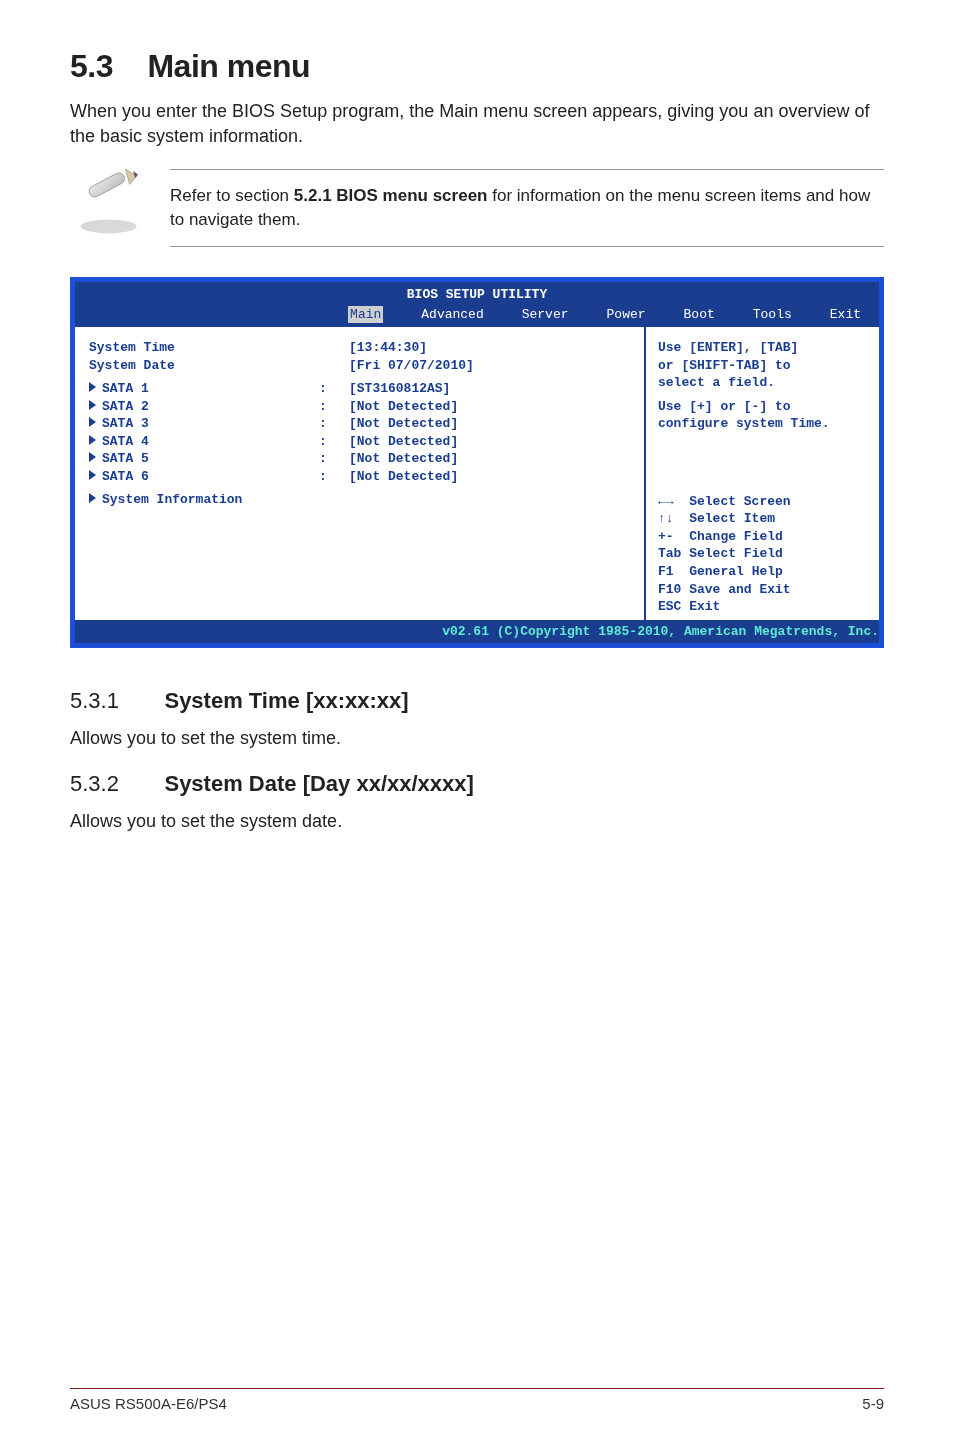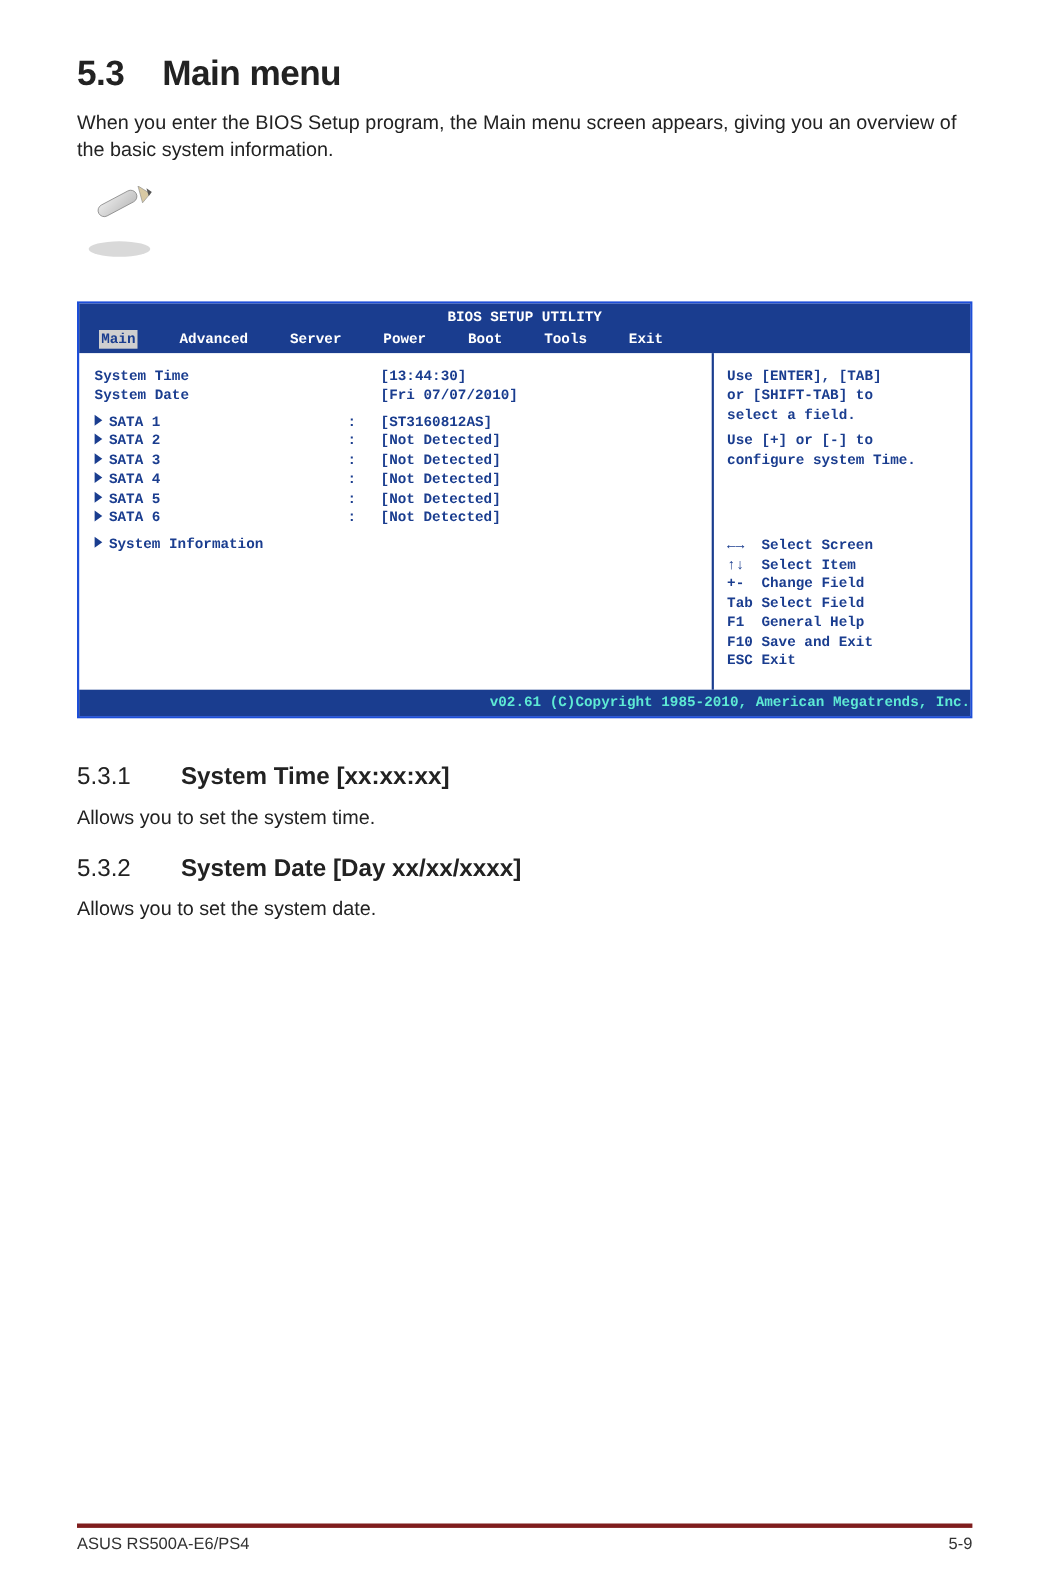--- a/index.html
+++ b/index.html
@@ -52,36 +52,37 @@
   }
   .strong { font-weight: bold; }
 
   
   .bios-outer {
     margin: 0 auto 40px auto;
     background: #fff;
     font-family: "Courier New", monospace;
     font-size: 13px;
     line-height: 1.35;
-    border: 2px solid #1d4ed8;
+    border: 5px solid #1d4ed8;
   }
   .bios-top {
     background: #1a3d8f;
     color: #fff;
     padding-top: 4px;
   }
   .bios-title {
     text-align: center;
     font-weight: bold;
     padding-bottom: 2px;
   }
   .bios-menu {
     display: flex;
-    font-weight: bold;
+    font-weight: normal;
     padding: 0 18px 4px 18px;
+    justify-content: flex-end;
   }
   .bios-menu-item { margin-right: 38px; }
   .bios-menu-item.sel {
     background: #cfcfcf;
     color: #1a3d8f;
     padding: 0 2px;
   }
   .bios-menu-item:last-child { margin-right: 0; }
 
   .bios-body {
@@ -90,21 +91,21 @@
   }
   .bios-left {
     flex: 1;
     padding: 12px 14px 60px 14px;
     color: #1a3d8f;
     font-weight: bold;
   }
   .bios-right {
     width: 235px;
     border-left: 2px solid #1a3d8f;
-    padding: 12px 12px 17px 12px;
+    padding: 12px 12px 4px 12px;
     color: #1a3d8f;
     font-weight: bold;
   }
   .bios-left-row { display: flex; }
   .bl-label { width: 230px; flex-shrink: 0; white-space: pre; }
   .bl-colon { width: 30px; flex-shrink: 0; }
   .bl-val { flex: 1; }
   .bl-arrow {
     display: inline-block;
     width: 0; height: 0;
@@ -138,21 +139,21 @@
     font-size: 22px;
     font-weight: 800;
   }
 
   
   .page-footer {
     position: absolute;
     left: 70px;
     right: 70px;
     bottom: 26px;
-    border-top: 4px solid #7f1d1d;
+    border-top: 1px solid #7f1d1d;
     padding-top: 6px;
     display: flex;
     justify-content: space-between;
     font-size: 15px;
     color: #333;
   }
 </style>
 </head>
 <body>
 
@@ -171,20 +172,23 @@
           <stop offset="0%" stop-color="#e8e8e8"></stop>
           <stop offset="100%" stop-color="#bfbfbf"></stop>
         </linearGradient>
       </defs>
       <ellipse cx="48" cy="82" rx="40" ry="10" fill="#d9d9d9"></ellipse>
       <rect x="18" y="15" width="55" height="16" rx="8" transform="rotate(-28 45 23)" fill="url(#g1)" stroke="#888" stroke-width="1"></rect>
       <polygon points="72,0 88,10 78,22" fill="#d8c9a3" stroke="#888" stroke-width="0.8"></polygon>
       <polygon points="83,3 90,8 86,13" fill="#555"></polygon>
     </svg>
   </div>
+  <div class="note-text-wrap">
+    <span>Refer to section </span><span class="strong">5.2.1 BIOS menu screen</span><span> for information on the menu screen items and how to navigate them.</span>
+  </div>
 </div>
 
 <div class="bios-outer">
   <div class="bios-top">
     <div class="bios-title">BIOS SETUP UTILITY</div>
     <div class="bios-menu">
       <span class="bios-menu-item sel">Main</span>
       <span class="bios-menu-item">Advanced</span>
       <span class="bios-menu-item">Server</span>
       <span class="bios-menu-item">Power</span>

